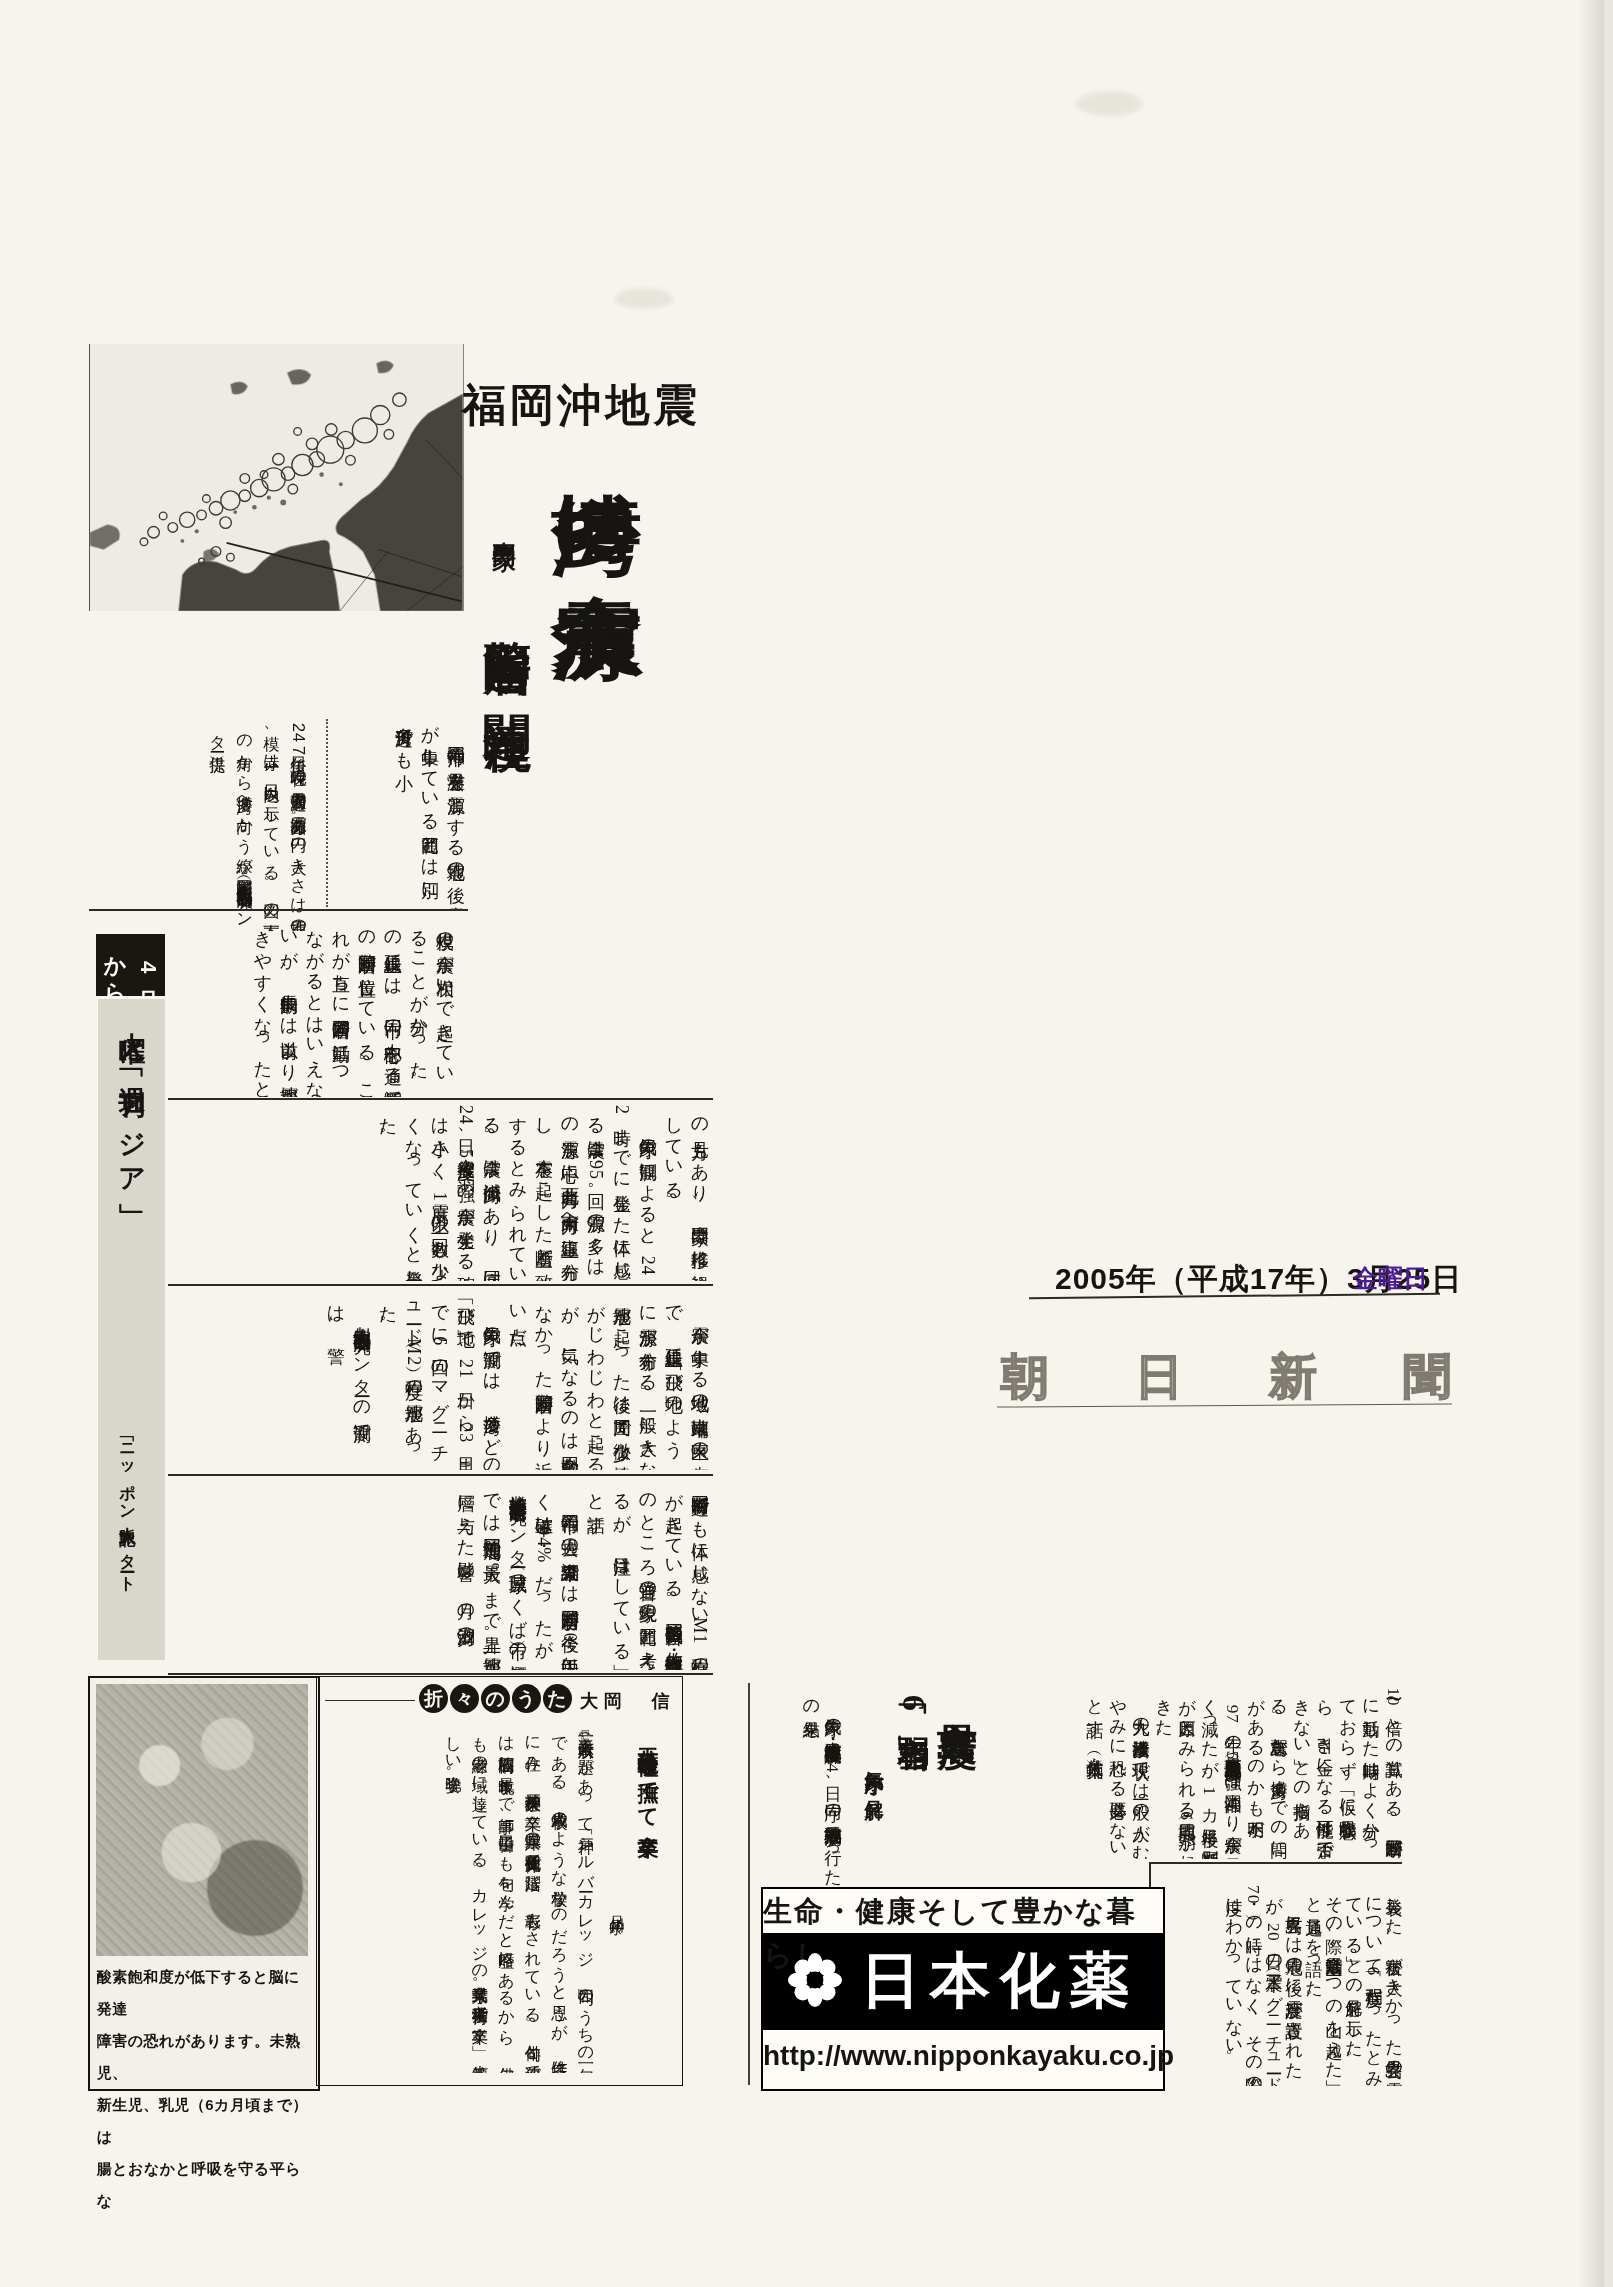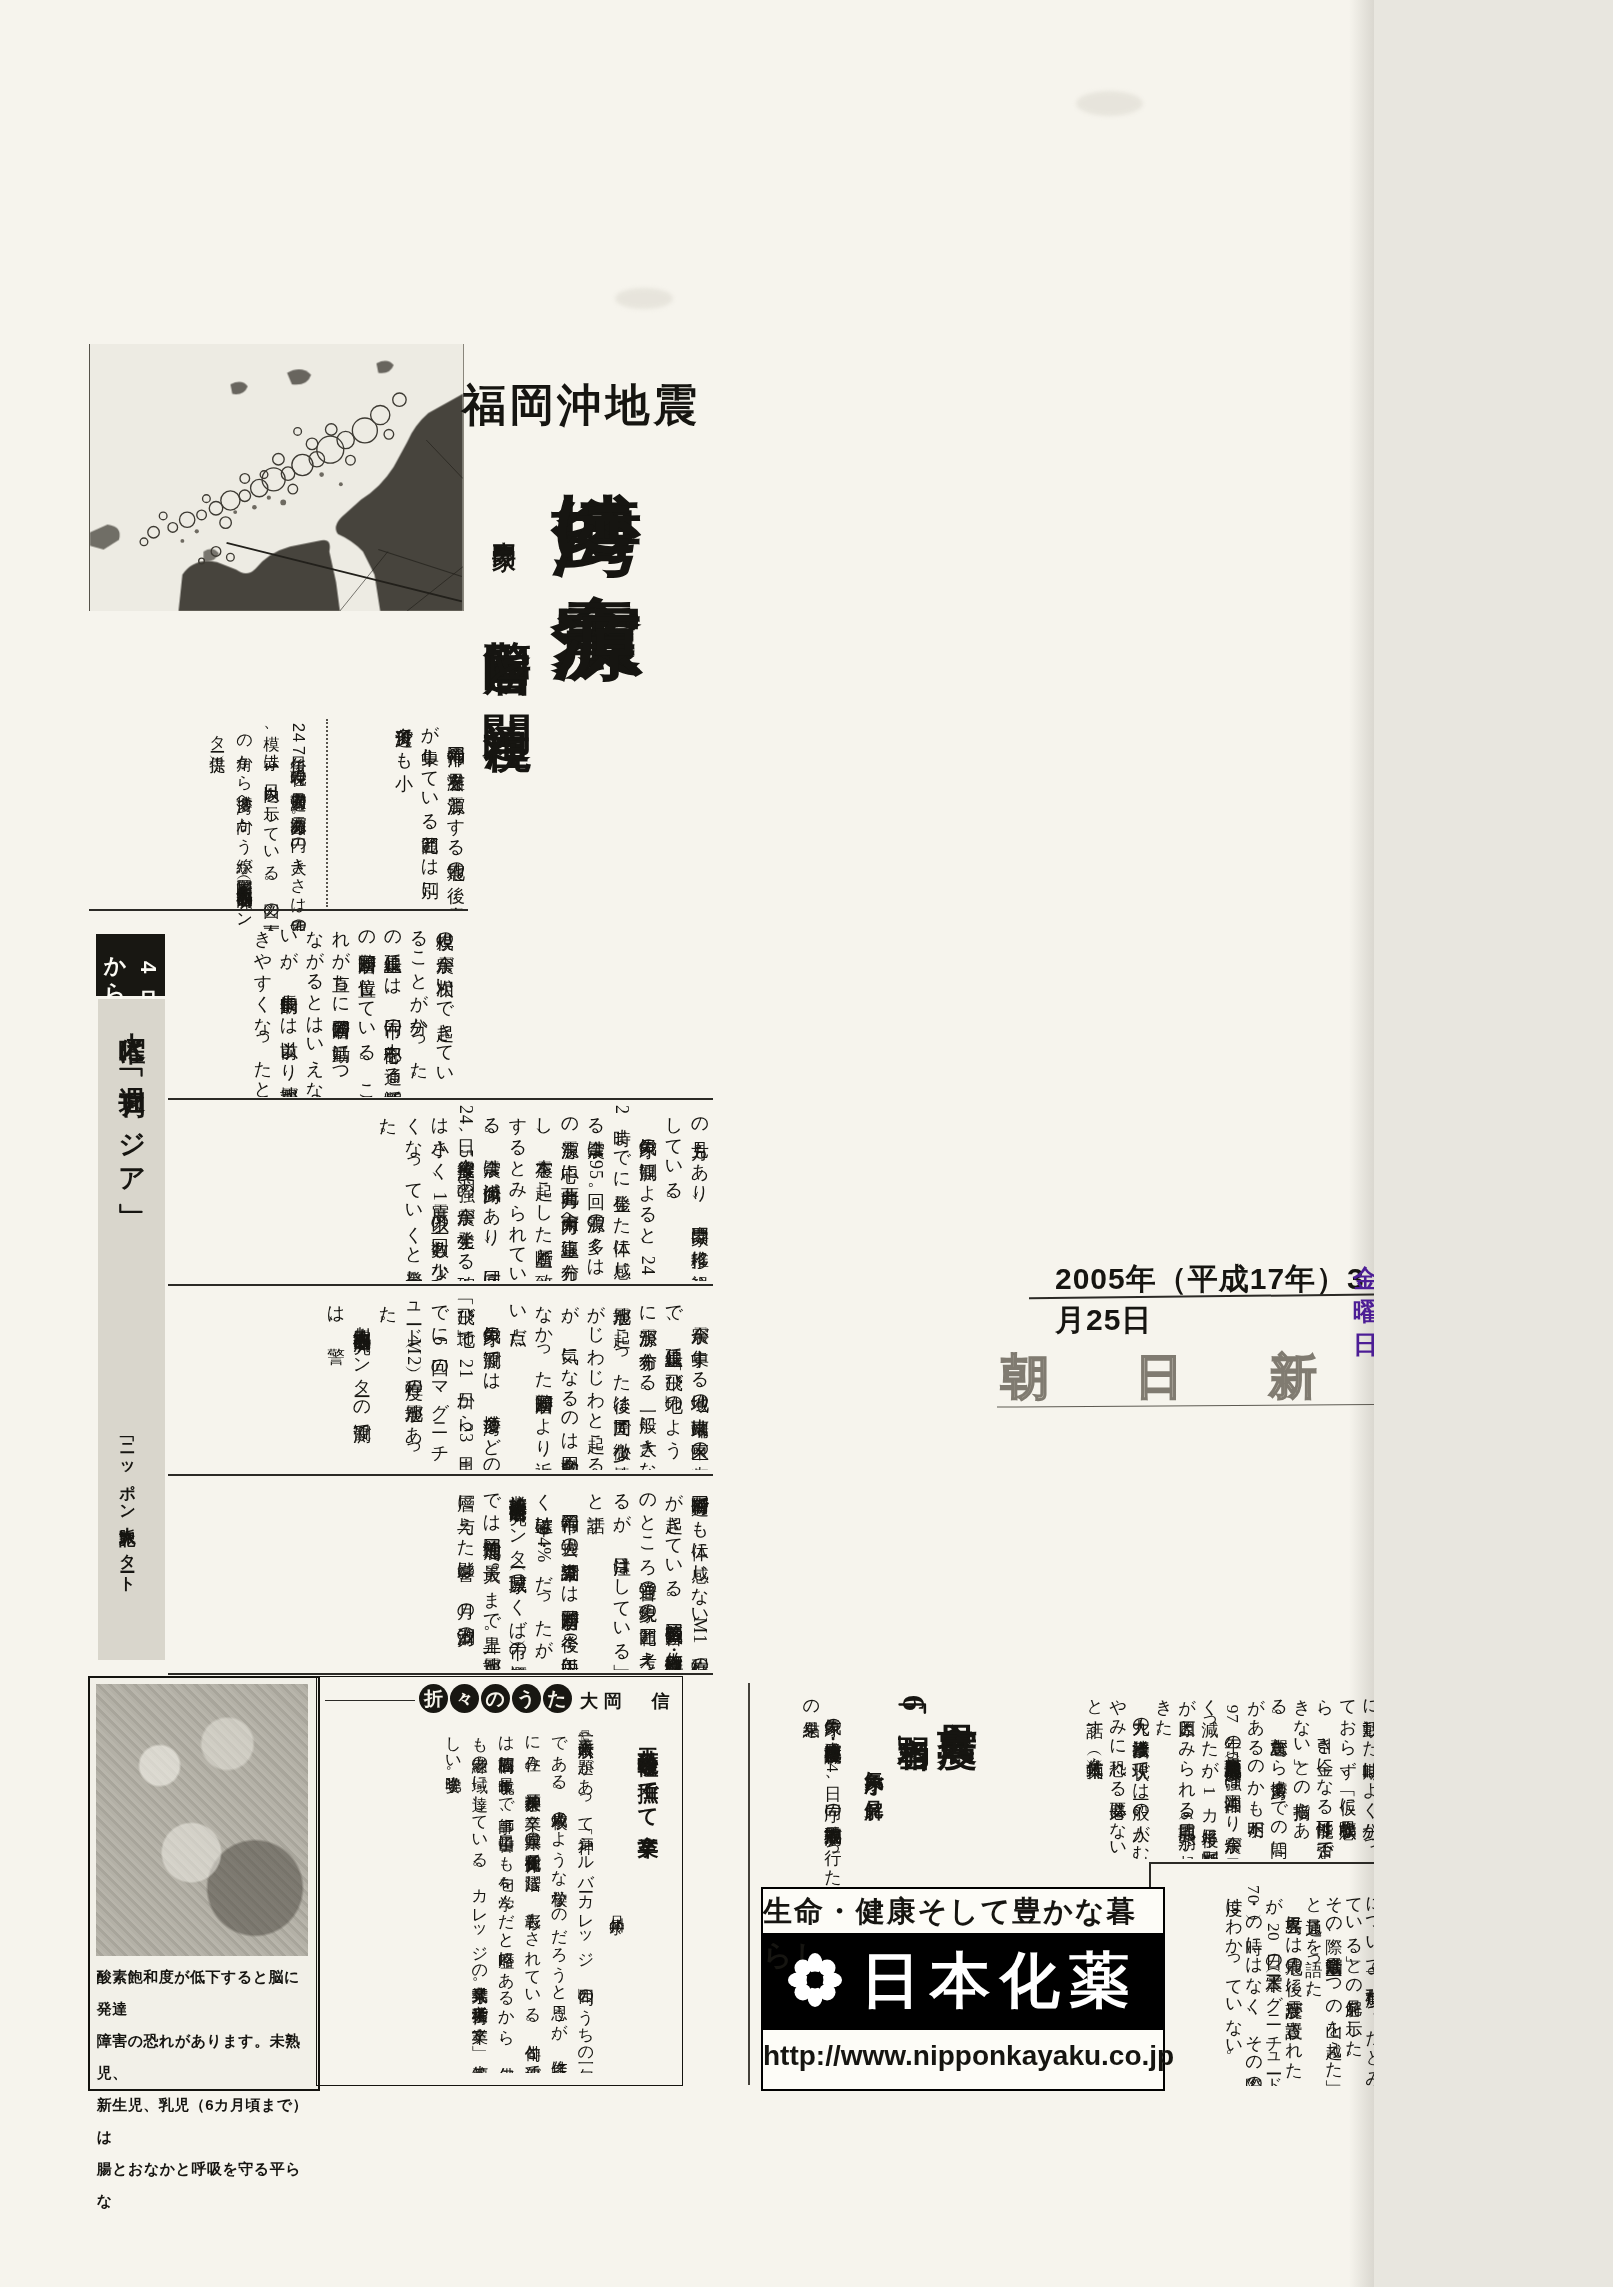--- a/index.html
+++ b/index.html
@@ -1,16 +1,16 @@
 <!DOCTYPE html>
 <html><head>
 <meta charset="utf-8">
 <style>
   html,body{margin:0;padding:0;background:#e8e6df;}
-  #canvas{position:relative;width:1374px;height:2287px;background:#f6f4ed;overflow:hidden;
+  #canvas{position:relative;width:1604px;height:2287px;background:#f6f4ed;overflow:hidden;
           font-family:"Liberation Serif",serif;color:#161511;}
   .abs{position:absolute;}
   .v{writing-mode:vertical-rl;text-orientation:mixed;}
   .pre{white-space:pre-wrap;}
   .serif{font-family:"Liberation Serif","DejaVu Serif",serif;}
   .sans{font-family:"Liberation Sans","DejaVu Sans",sans-serif;}
   .body-text{font-size:18px;line-height:26px;letter-spacing:1px;overflow:hidden;}
   .rule-h{background:#2b2a26;height:1.5px;}
   .rule-v{background:#2b2a26;width:1.5px;}
   

